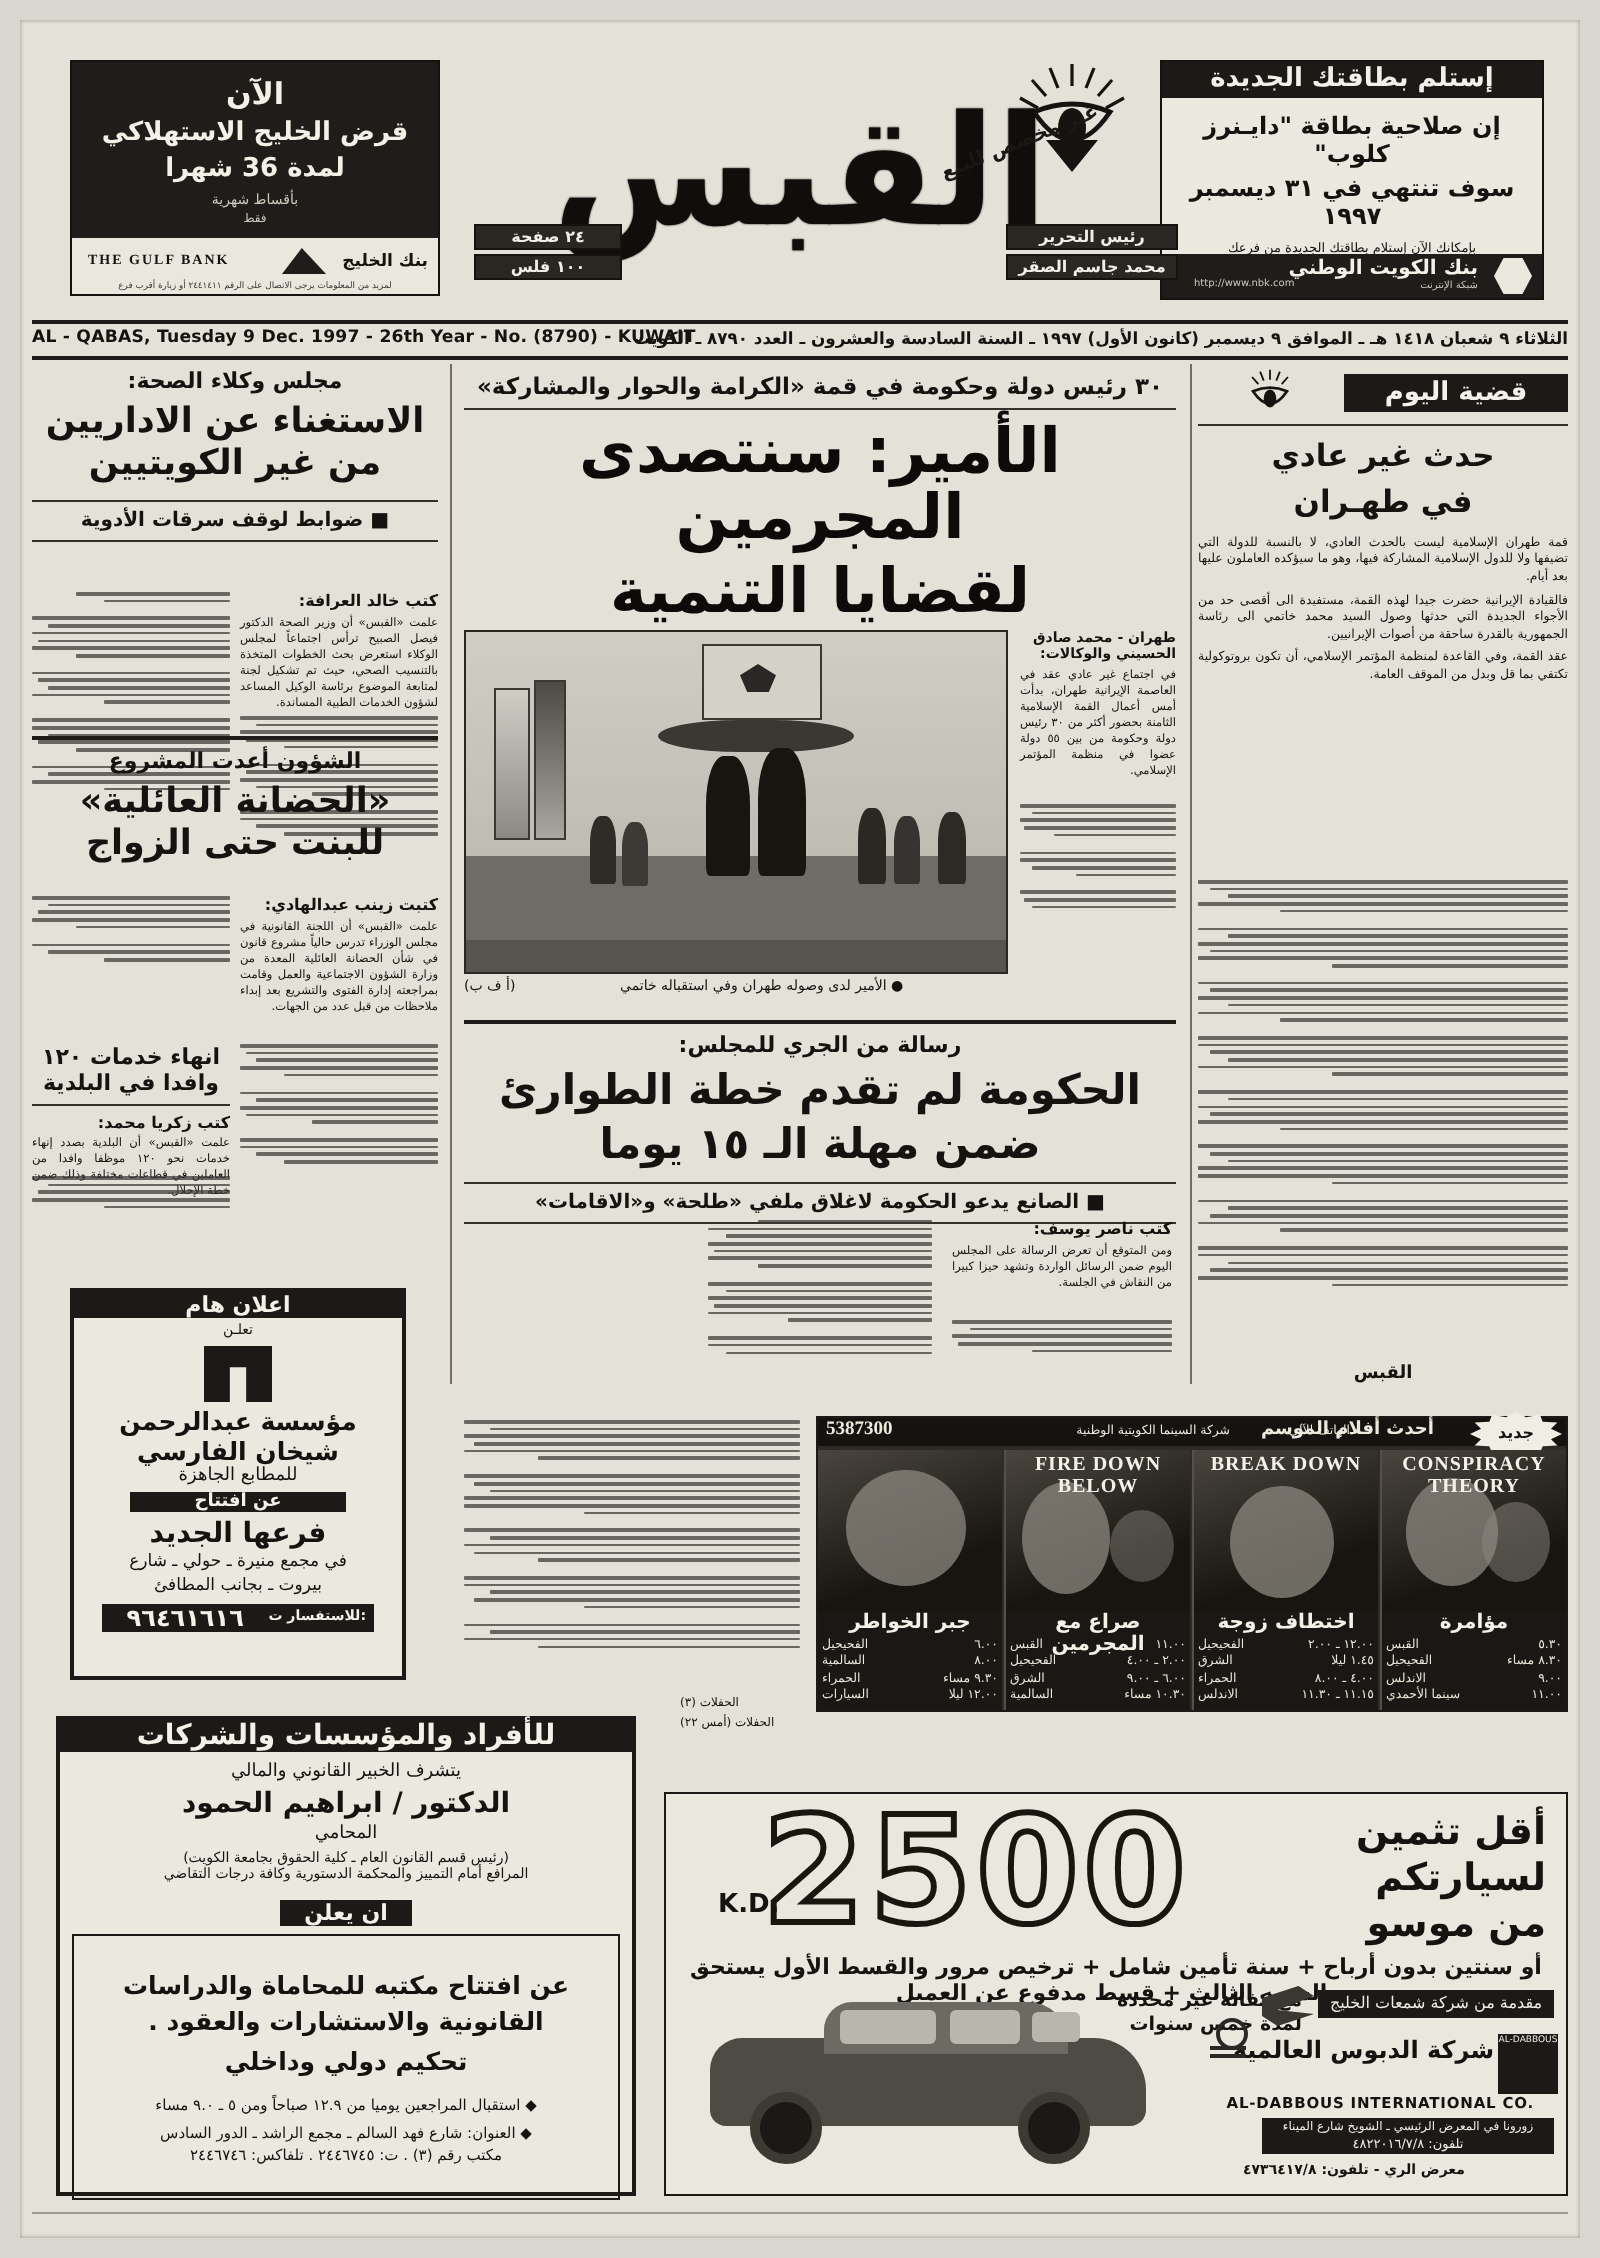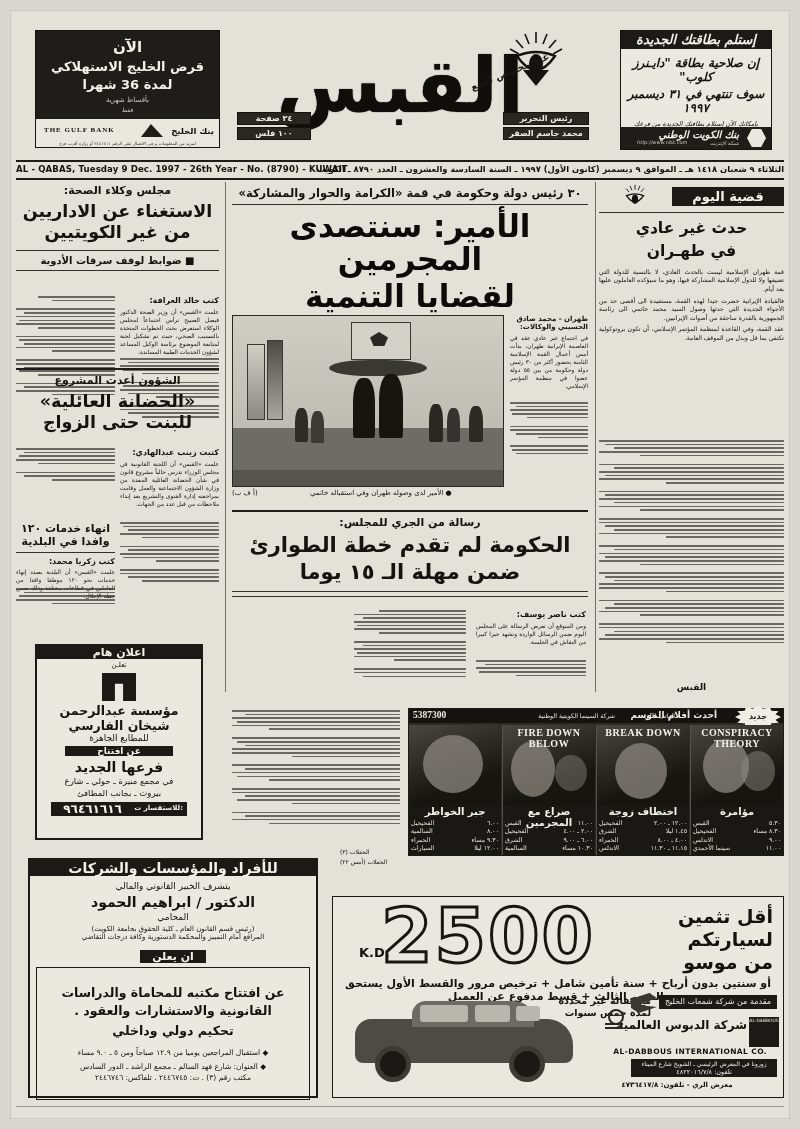--- a/index.html
+++ b/index.html
@@ -185,21 +185,21 @@
       <div class="ar ctr" style="color:#ccc9bf;font-size:7px;margin-top:4px;">بأقساط شهرية</div>
       <div class="ar ctr" style="color:#ccc9bf;font-size:6px;margin-top:2px;">فقط</div>
       <div style="position:absolute;left:0;right:0;bottom:0;height:28px;background:#e9e7de;">
         <div class="ar bold" style="position:absolute;right:5px;top:7px;font-size:8.5px;">بنك الخليج</div>
         <div style="position:absolute;right:56px;top:5px;width:22px;height:13px;background:#1f1d19;clip-path:polygon(0 100%,45% 0,100% 100%);"></div>
         <div class="bold" style="position:absolute;left:8px;top:7px;font-size:7px;direction:ltr;letter-spacing:1px;font-family:'Liberation Serif',serif;">THE GULF BANK</div>
         <div class="ar" style="position:absolute;left:4px;right:4px;bottom:1px;font-size:4.4px;text-align:center;color:#3c3933;">لمزيد من المعلومات يرجى الاتصال على الرقم ٢٤٤١٤١١ أو زيارة أقرب فرع</div>
       </div>
     </div>
 
-    <div class="ad-box" style="right:18px;top:20px;width:152px;height:120px;background:#eae8df;font-style:italic;">
+    <div class="ad-box" style="right:18px;top:20px;width:192px;height:120px;background:#eae8df;">
       <div class="adhdr ar" style="font-size:13px;line-height:18px;">إستلم بطاقتك الجديدة</div>
       <div class="ar ctr bold" style="font-size:12px;margin-top:7px;">إن صلاحية بطاقة "دايـنرز كلوب"</div>
       <div class="ar ctr bold" style="font-size:12px;margin-top:3px;">سوف تنتهي في ٣١ ديسمبر ١٩٩٧</div>
       <div class="ar ctr" style="font-size:6.5px;margin-top:5px;">بإمكانك الآن إستلام بطاقتك الجديدة من فرعك</div>
       <div class="ar ctr" style="font-size:5.2px;margin-top:2px;color:#45423c;">لمزيد من المعلومات اتصل على ١٨٠٠٨٠٠</div>
       <div style="position:absolute;left:0;right:0;bottom:0;height:22px;background:#1f1d19;">
         <div class="ar bold" style="position:absolute;right:32px;top:2px;font-size:10px;color:#f2f0e7;">بنك الكويت الوطني</div>
         <div class="ar" style="position:absolute;right:32px;top:13px;font-size:5px;color:#cbc8be;">شبكة الإنترنت</div>
         <div style="position:absolute;left:16px;top:12px;font-size:5px;color:#cbc8be;direction:ltr;">http://www.nbk.com</div>
         <div style="position:absolute;right:5px;top:2px;width:19px;height:18px;background:#e9e7de;clip-path:polygon(25% 0,75% 0,100% 50%,75% 100%,25% 100%,0 50%);"></div>
@@ -516,20 +516,21 @@
         <i class="s3"></i>
         <i class="s2"></i>
   </div>
 
   <div class="hdiv thick" style="left:222px;top:500px;width:356px;"></div>
   <div class="blk" style="left:222px;top:506px;width:356px;">
     <div class="ar kicker">رسالة من الجري للمجلس:</div>
     <div class="ar hl-sub" style="font-size:21px;margin-top:4px;">الحكومة لم تقدم خطة الطوارئ</div>
     <div class="ar hl-sub" style="font-size:21px;margin-top:2px;">ضمن مهلة الـ ١٥ يوما</div>
     <div class="hdiv" style="position:relative;left:0;right:0;margin:6px 0 4px;"></div>
+    <div class="ar eyebrow">■ الصانع يدعو الحكومة لاغلاق ملفي «طلحة» و«الاقامات»</div>
     <div class="hdiv" style="position:relative;left:0;right:0;margin:4px 0 0;"></div>
   </div>
 
   <div class="blk" style="left:466px;top:600px;width:110px;">
     <div class="ar byline">كتب ناصر يوسف:</div>
     <div class="ar" style="font-size:5.8px;line-height:8px;text-align:justify;margin-top:3px;">ومن المتوقع أن تعرض الرسالة على المجلس اليوم ضمن الرسائل الواردة وتشهد حيزا كبيرا من النقاش في الجلسة.</div>
   </div>
   <div class="fauxcol" style="left:466px;top:650px;width:110px;height:42px;">
     <i class="s1"></i>
         <i class="s2"></i>

